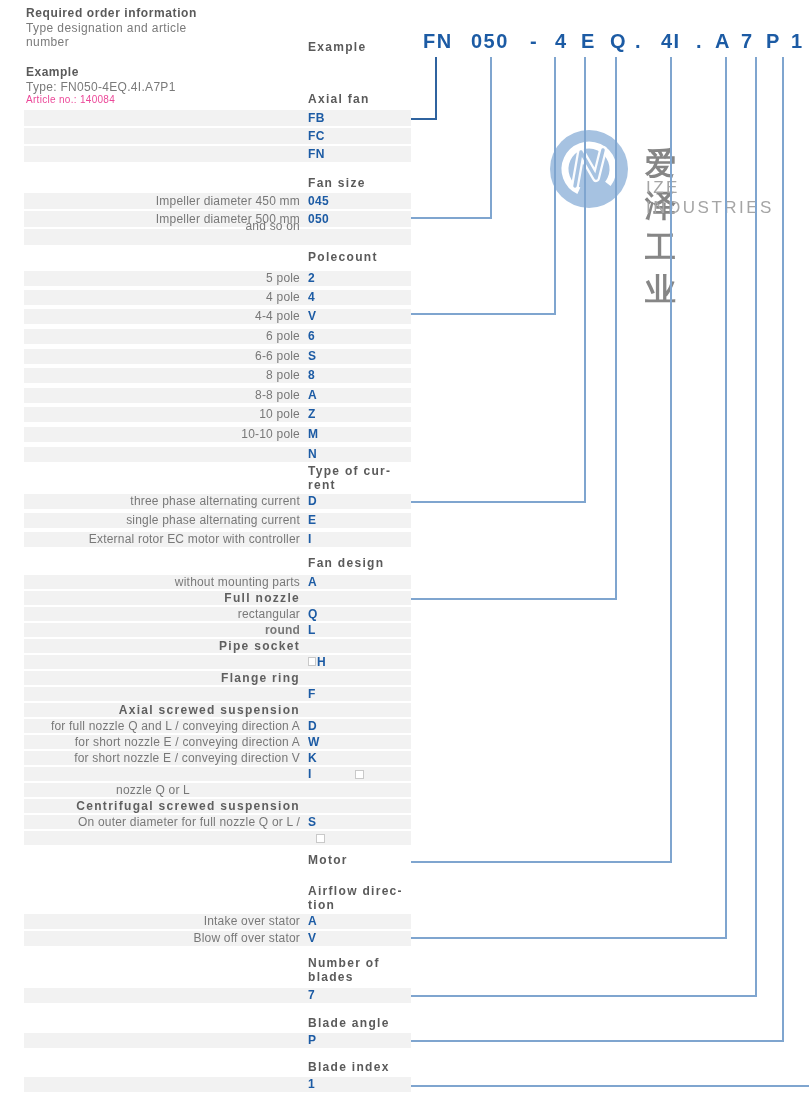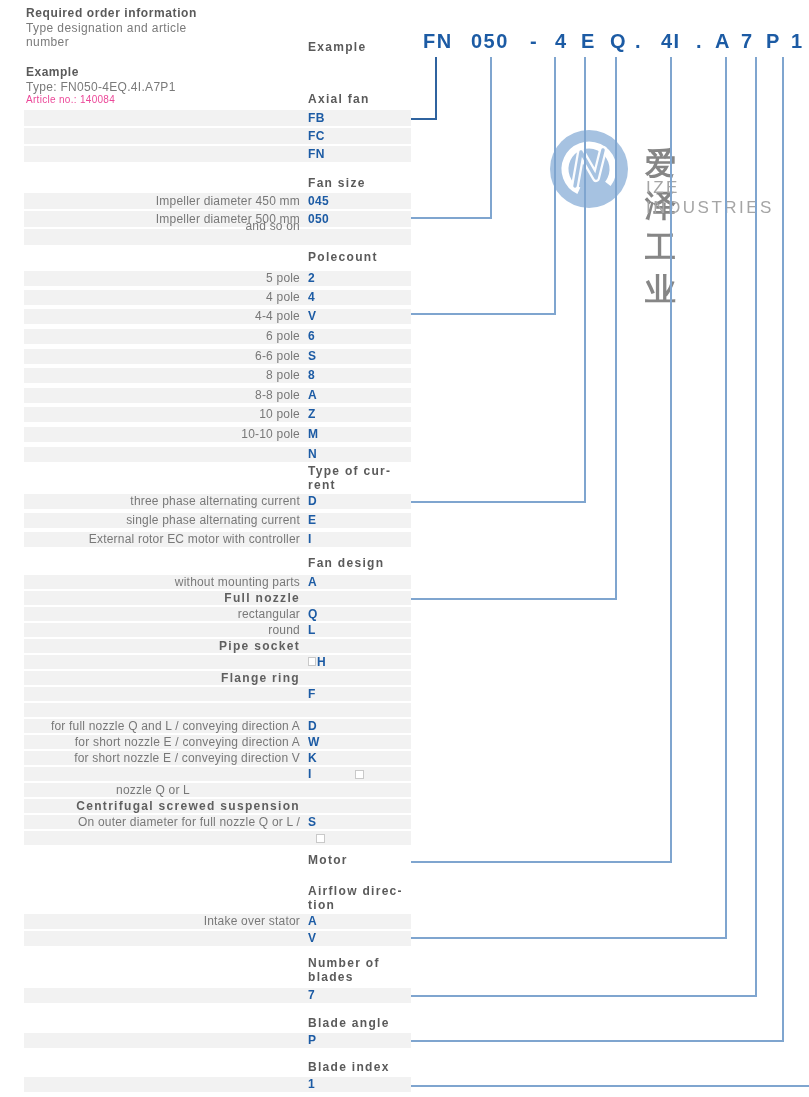--- a/index.html
+++ b/index.html
@@ -153,31 +153,32 @@
       <div class="sec-header" style="top: 556px;">Fan design</div>
       <div class="stripe" style="top: 575px; height: 14px;"></div>
       <div class="row-label" style="top: 575px; height: 14px; line-height: 14px;">without mounting parts</div>
       <div class="row-code" style="top: 575px; height: 14px; line-height: 14px;">A</div>
       <div class="stripe" style="top: 591px; height: 14px;"></div>
       <div class="row-label bold" style="top: 591px; height: 14px; line-height: 14px;">Full nozzle</div>
       <div class="stripe" style="top: 607px; height: 14px;"></div>
       <div class="row-label" style="top: 607px; height: 14px; line-height: 14px;">rectangular</div>
       <div class="row-code" style="top: 607px; height: 14px; line-height: 14px;">Q</div>
       <div class="stripe" style="top: 623px; height: 14px;"></div>
-      <div class="row-label" style="top: 623px; height: 14px; line-height: 14px;">round</div>
+      <div class="row-label" style="top: 623px; height: 14px; line-height: 14px; font-weight: bold;">round</div>
       <div class="row-code" style="top: 623px; height: 14px; line-height: 14px;">L</div>
       <div class="stripe" style="top: 639px; height: 14px;"></div>
       <div class="row-label bold" style="top: 639px; height: 14px; line-height: 14px;">Pipe socket</div>
       <div class="stripe" style="top: 655px; height: 14px;"></div>
       <div class="row-code" style="top: 655px; height: 14px; line-height: 14px;"><span class="tofu-inline"></span>H</div>
       <div class="stripe" style="top: 671px; height: 14px;"></div>
       <div class="row-label bold" style="top: 671px; height: 14px; line-height: 14px;">Flange ring</div>
       <div class="stripe" style="top: 687px; height: 14px;"></div>
       <div class="row-code" style="top: 687px; height: 14px; line-height: 14px;">F</div>
       <div class="stripe" style="top: 703px; height: 14px;"></div>
+      <div class="row-label bold" style="top: 703px; height: 14px; line-height: 14px;">Axial screwed suspension</div>
       <div class="stripe" style="top: 719px; height: 14px;"></div>
       <div class="row-label" style="top: 719px; height: 14px; line-height: 14px;">for full nozzle Q and L / conveying direction A</div>
       <div class="row-code" style="top: 719px; height: 14px; line-height: 14px;">D</div>
       <div class="stripe" style="top: 735px; height: 14px;"></div>
       <div class="row-label" style="top: 735px; height: 14px; line-height: 14px;">for short nozzle E / conveying direction A</div>
       <div class="row-code" style="top: 735px; height: 14px; line-height: 14px;">W</div>
       <div class="stripe" style="top: 751px; height: 14px;"></div>
       <div class="row-label" style="top: 751px; height: 14px; line-height: 14px;">for short nozzle E / conveying direction V</div>
       <div class="row-code" style="top: 751px; height: 14px; line-height: 14px;">K</div>
       <div class="stripe" style="top: 767px; height: 14px;"></div>
@@ -192,20 +193,21 @@
       <div class="row-code" style="top: 815px; height: 14px; line-height: 14px;">S</div>
       <div class="stripe" style="top: 831px; height: 14px;"></div>
       <div class="tofu" style="left: 298px; top: 833.5px;"></div>
       <div class="sec-header" style="top: 853px;">Motor</div>
       <div class="sec-header" style="top: 884px;">Airflow direc-
 tion</div>
       <div class="stripe" style="top: 914px; height: 15px;"></div>
       <div class="row-label" style="top: 914px; height: 15px; line-height: 15px;">Intake over stator</div>
       <div class="row-code" style="top: 914px; height: 15px; line-height: 15px;">A</div>
       <div class="stripe" style="top: 931px; height: 15px;"></div>
+      <div class="row-label" style="top: 931px; height: 15px; line-height: 15px;">Blow off over stator</div>
       <div class="row-code" style="top: 931px; height: 15px; line-height: 15px;">V</div>
       <div class="sec-header" style="top: 956px;">Number of
 blades</div>
       <div class="stripe" style="top: 988px; height: 15px;"></div>
       <div class="row-code" style="top: 988px; height: 15px; line-height: 15px;">7</div>
       <div class="sec-header" style="top: 1016px;">Blade angle</div>
       <div class="stripe" style="top: 1033px; height: 15px;"></div>
       <div class="row-code" style="top: 1033px; height: 15px; line-height: 15px;">P</div>
       <div class="sec-header" style="top: 1060px;">Blade index</div>
       <div class="stripe" style="top: 1077px; height: 15px;"></div>

